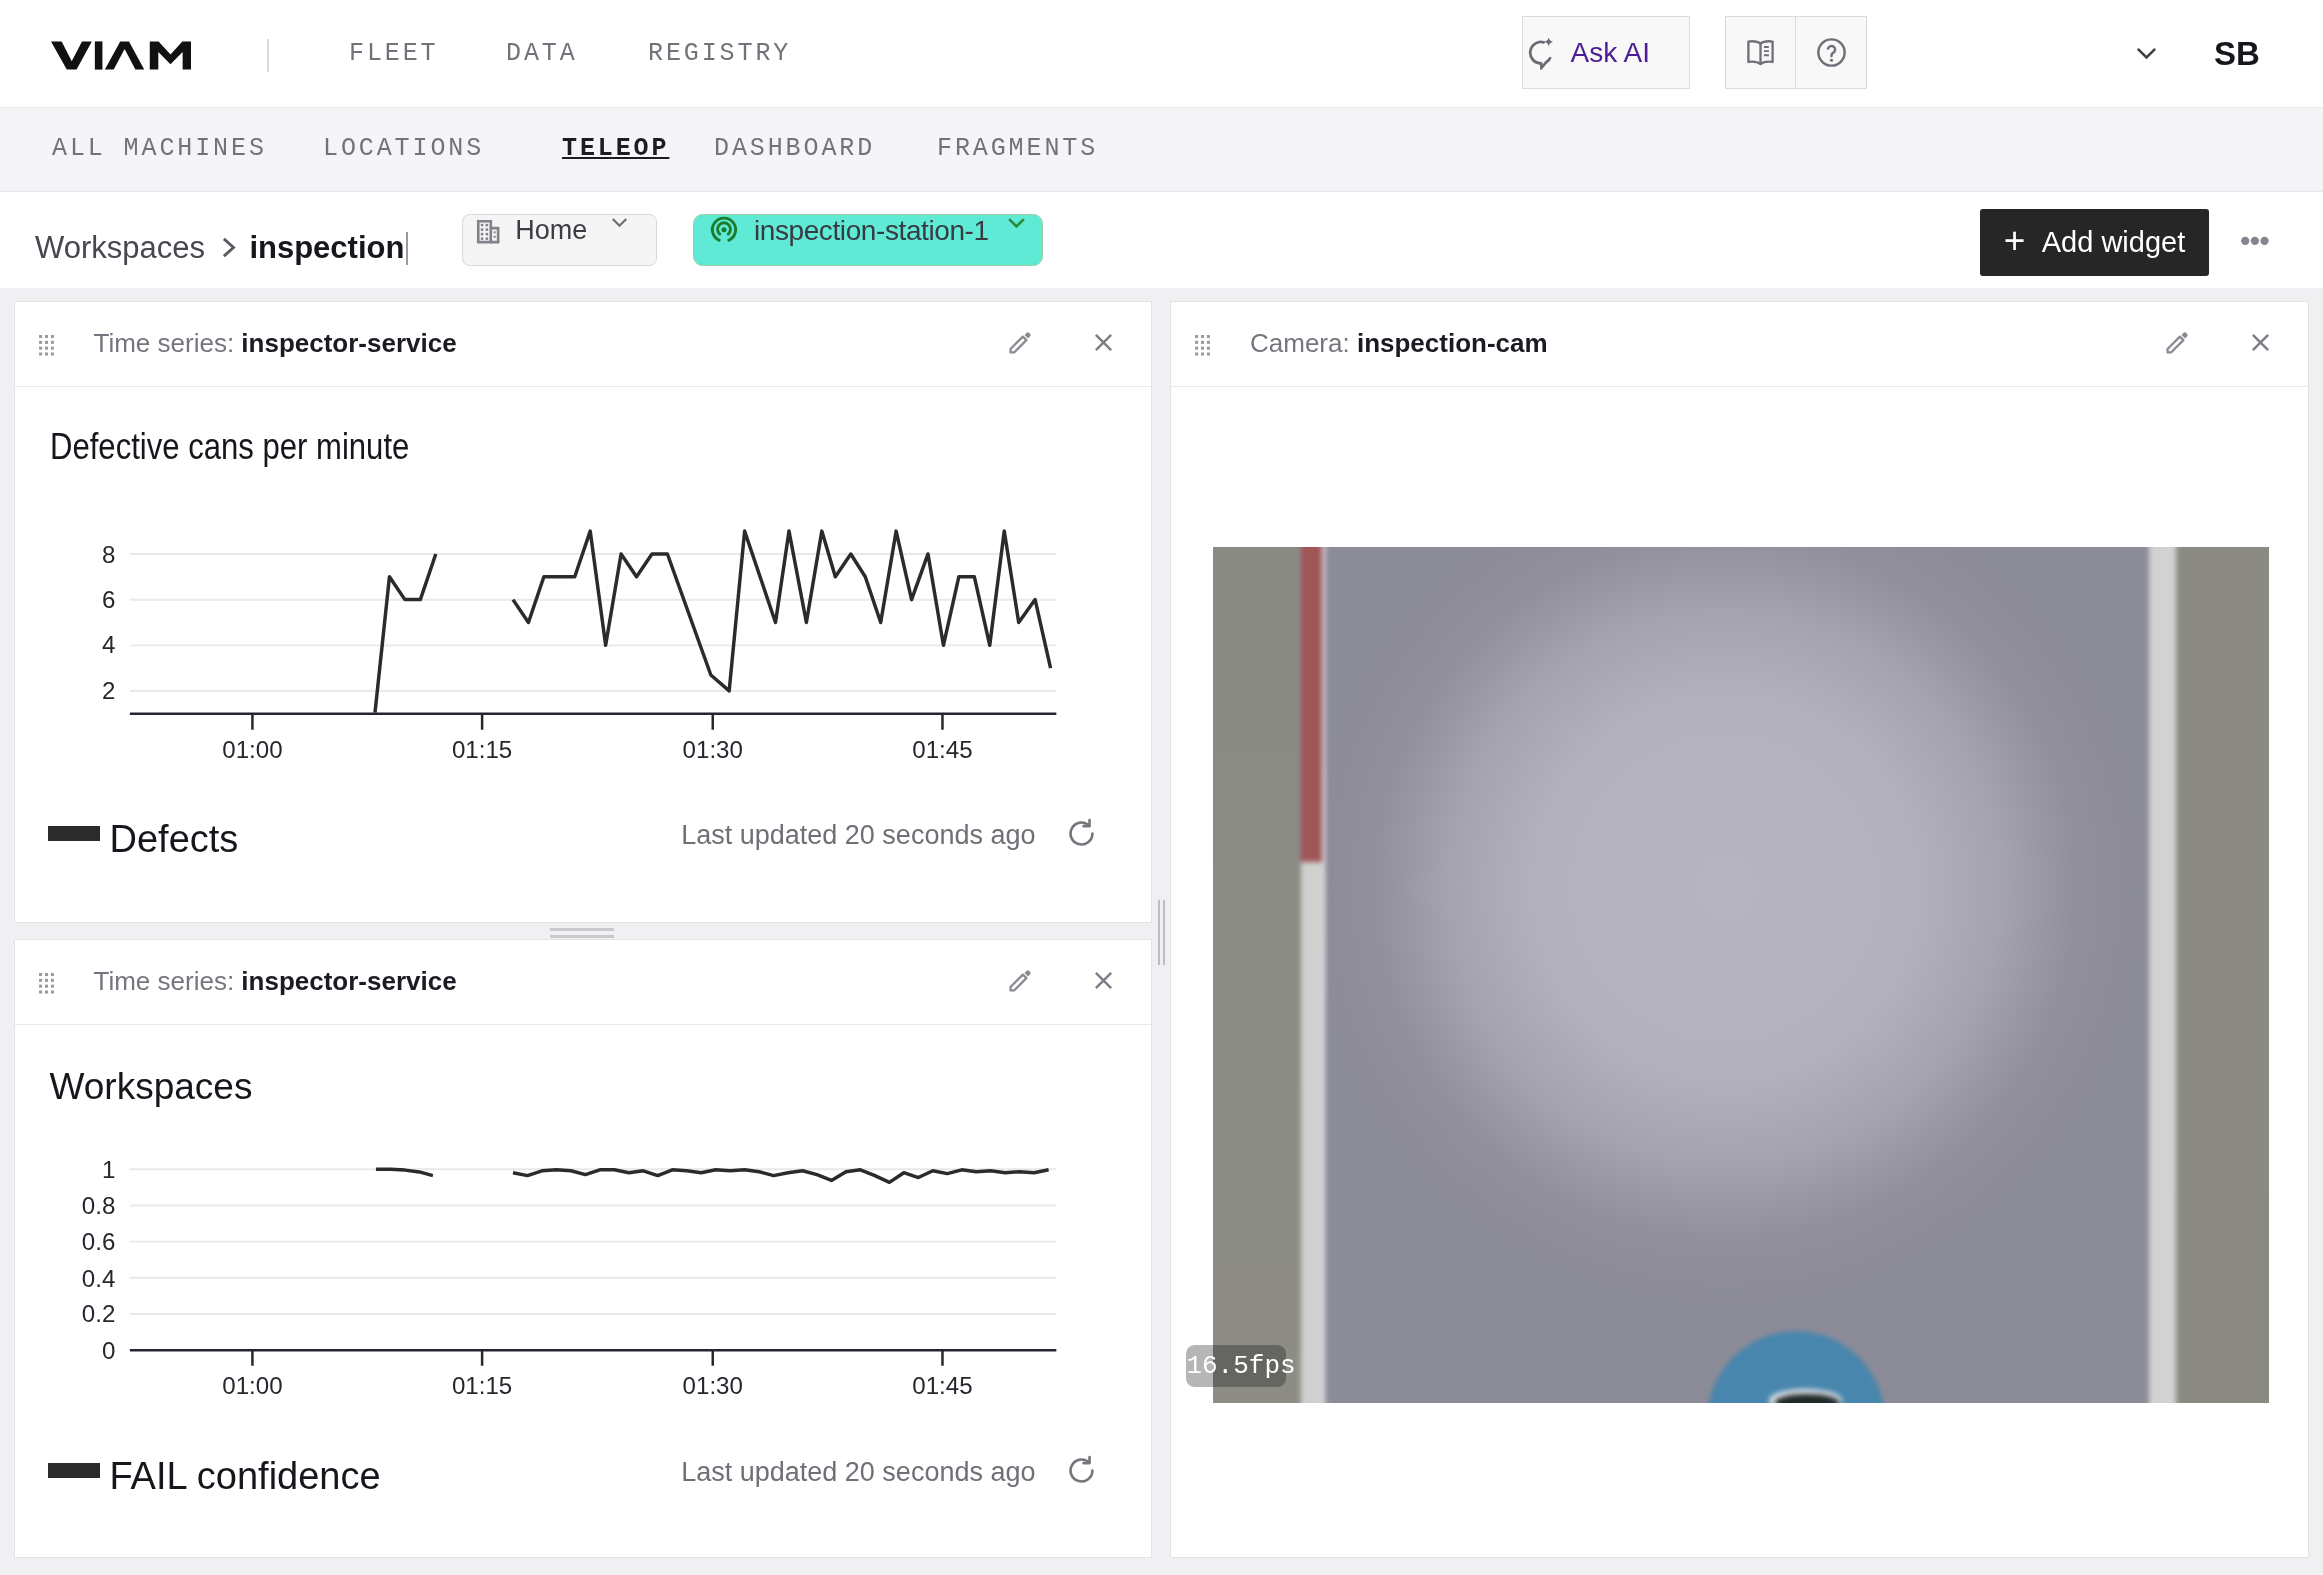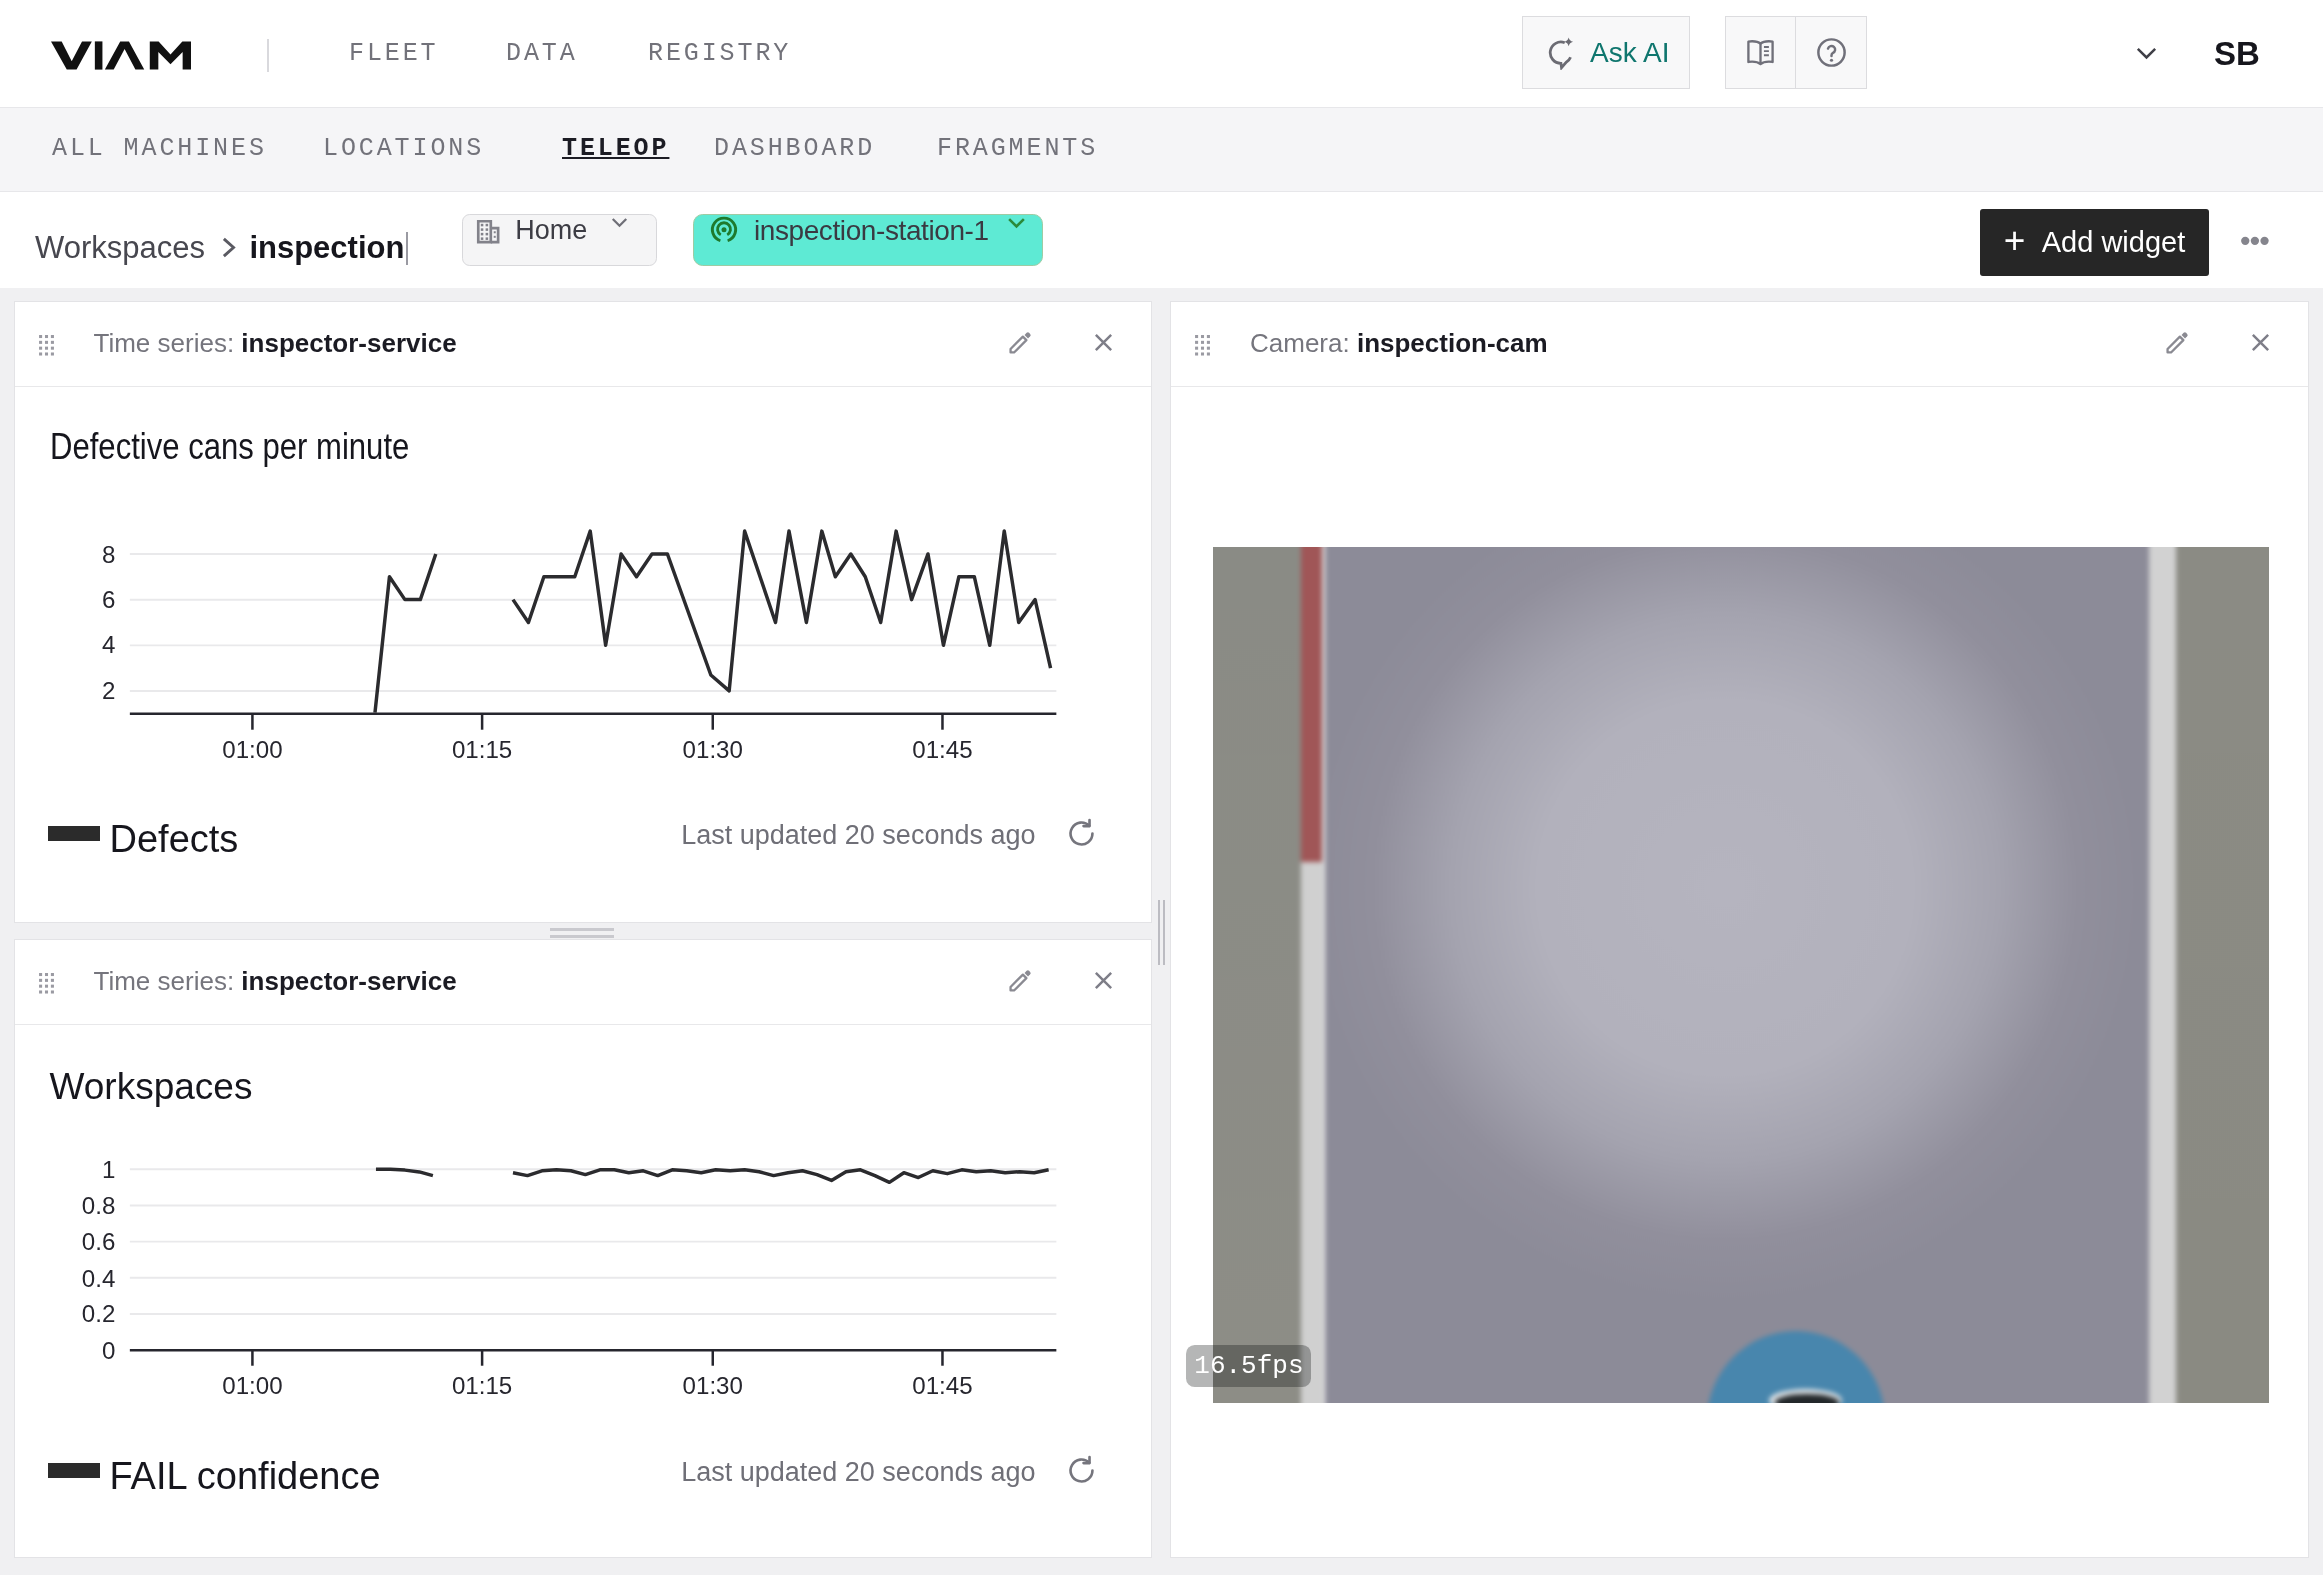--- a/index.html
+++ b/index.html
@@ -5,21 +5,21 @@
 * { margin:0; padding:0; box-sizing:border-box; }
 html,body { width:2323px; height:1576px; background:#f0f0f2; font-family:"Liberation Sans",sans-serif; overflow:hidden; }
 .abs { position:absolute; }
 #page { position:relative; width:2323px; height:1576px; }
 
 
 #topnav { position:absolute; left:0; top:0; width:2323px; height:107px; background:#fff; }
 #logo { position:absolute; left:51px; top:41px; }
 #navdiv { position:absolute; left:267px; top:39px; width:1.9px; height:33px; background:#d9d9dd; }
 .navitem { position:absolute; top:0; height:107px; line-height:107px; font-family:"Liberation Mono",monospace; font-size:25px; letter-spacing:2.9px; color:#72727a; }
-#askai { position:absolute; left:1522px; top:16.4px; width:168px; height:73px; background:#f8f8f9; border:1.9px solid #dcdcdf; display:flex; align-items:center; justify-content:center; gap:12.6px; font-size:28px; color:#0f766e; }
+#askai { position:absolute; left:1522px; top:16.4px; width:168px; height:73px; background:#f8f8f9; border:1.9px solid #dcdcdf; display:flex; align-items:center; justify-content:flex-start; gap:12.6px; font-size:28px; color:#4c1d95; }
 #docgrp { position:absolute; left:1725px; top:16.4px; width:142px; height:73px; background:#f8f8f9; border:1.9px solid #dcdcdf; display:flex; }
 #docgrp .cell { width:50%; height:100%; display:flex; align-items:center; justify-content:center; }
 #docgrp .cell:first-child { border-right:1.9px solid #dcdcdf; }
 #orgname { position:absolute; left:1905px; top:0; height:107px; line-height:107px; font-size:30px; font-weight:bold; color:#16161d; }
 #orgchev { position:absolute; left:2133px; top:44px; }
 #sb { position:absolute; left:2214px; top:0; height:107px; line-height:107px; font-size:33px; font-weight:bold; color:#16161d; }
 
 
 #subnav { position:absolute; left:0; top:107px; width:2323px; height:85px; background:#f5f5f7; border-top:1.9px solid #e7e7ea; border-bottom:1.9px solid #e7e7ea; }
 .subitem { position:absolute; top:0; height:81px; line-height:81px; font-family:"Liberation Mono",monospace; font-size:25px; letter-spacing:2.9px; color:#72727a; }
@@ -50,21 +50,21 @@
 
 .charttitle { position:absolute; left:35px; font-size:37px; font-weight:500; color:#16161d; }
 .legendrow { position:absolute; left:33px; width:100%; }
 .swatch { position:absolute; left:0; top:7.7px; width:52px; height:15.4px; background:#2b2b2b; }
 .legname { position:absolute; left:62px; top:0; font-size:38px; color:#16161d; }
 .lastupd { position:absolute; right:148px; top:1.9px; font-size:27px; color:#6f6f77; }
 .refresh { position:absolute; right:85px; top:-1.9px; }
 
 
 #camimg { position:absolute; left:42px; top:245px; width:1056px; height:856px; overflow:hidden; }
-#fpsbadge { position:absolute; left:15.4px; top:1043px; width:125px; height:42px; background:rgba(10,12,14,0.30); border-radius:8.7px; color:#fff; font-family:"Liberation Mono",monospace; font-size:26px; text-align:center; line-height:42px; }
+#fpsbadge { position:absolute; left:15.4px; top:1043px; width:100px; height:42px; background:rgba(10,12,14,0.30); border-radius:8.7px; color:#fff; font-family:"Liberation Mono",monospace; font-size:26px; text-align:center; line-height:42px; }
 
 
 .hline { position:absolute; height:2.9px; width:64px; left:550px; background:#c9c9ce; }
 .vline { position:absolute; width:2.4px; height:65px; background:#bcbcc2; }
 </style>
 </head>
 <body>
 <div id="page">
   <div id="topnav">
     <svg id="logo" width="140" height="29" viewBox="0 0 144 29">

